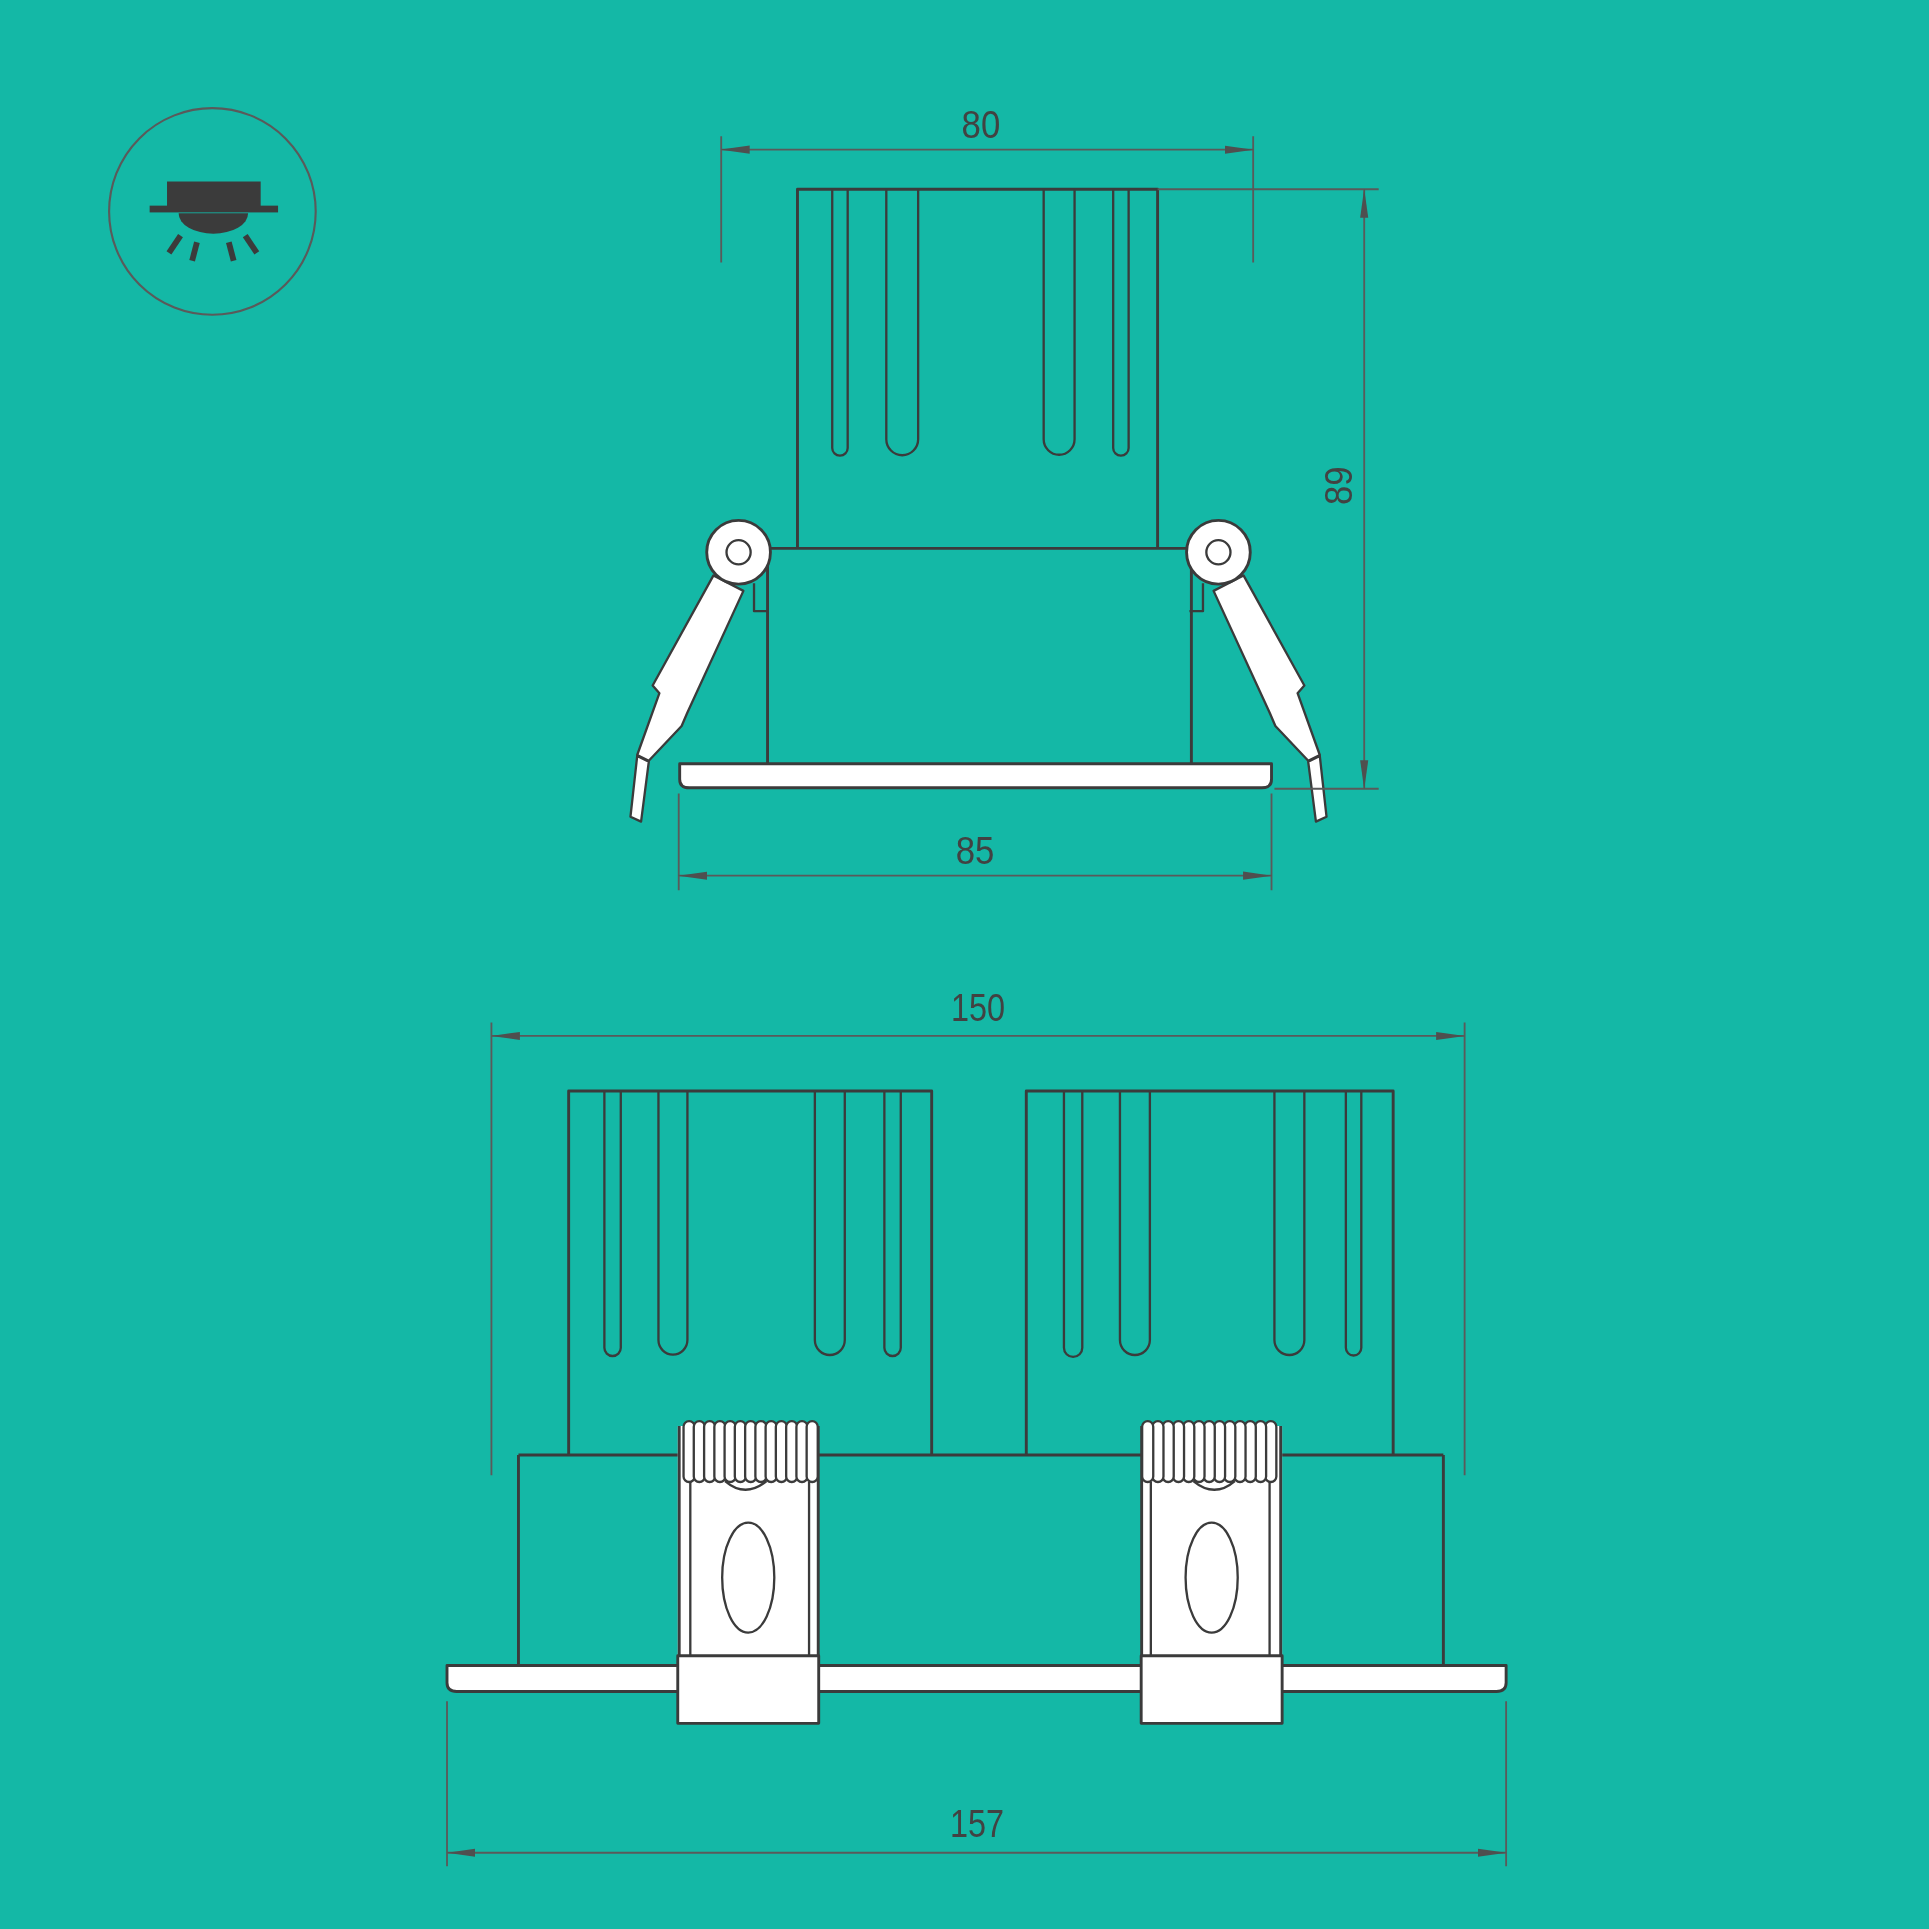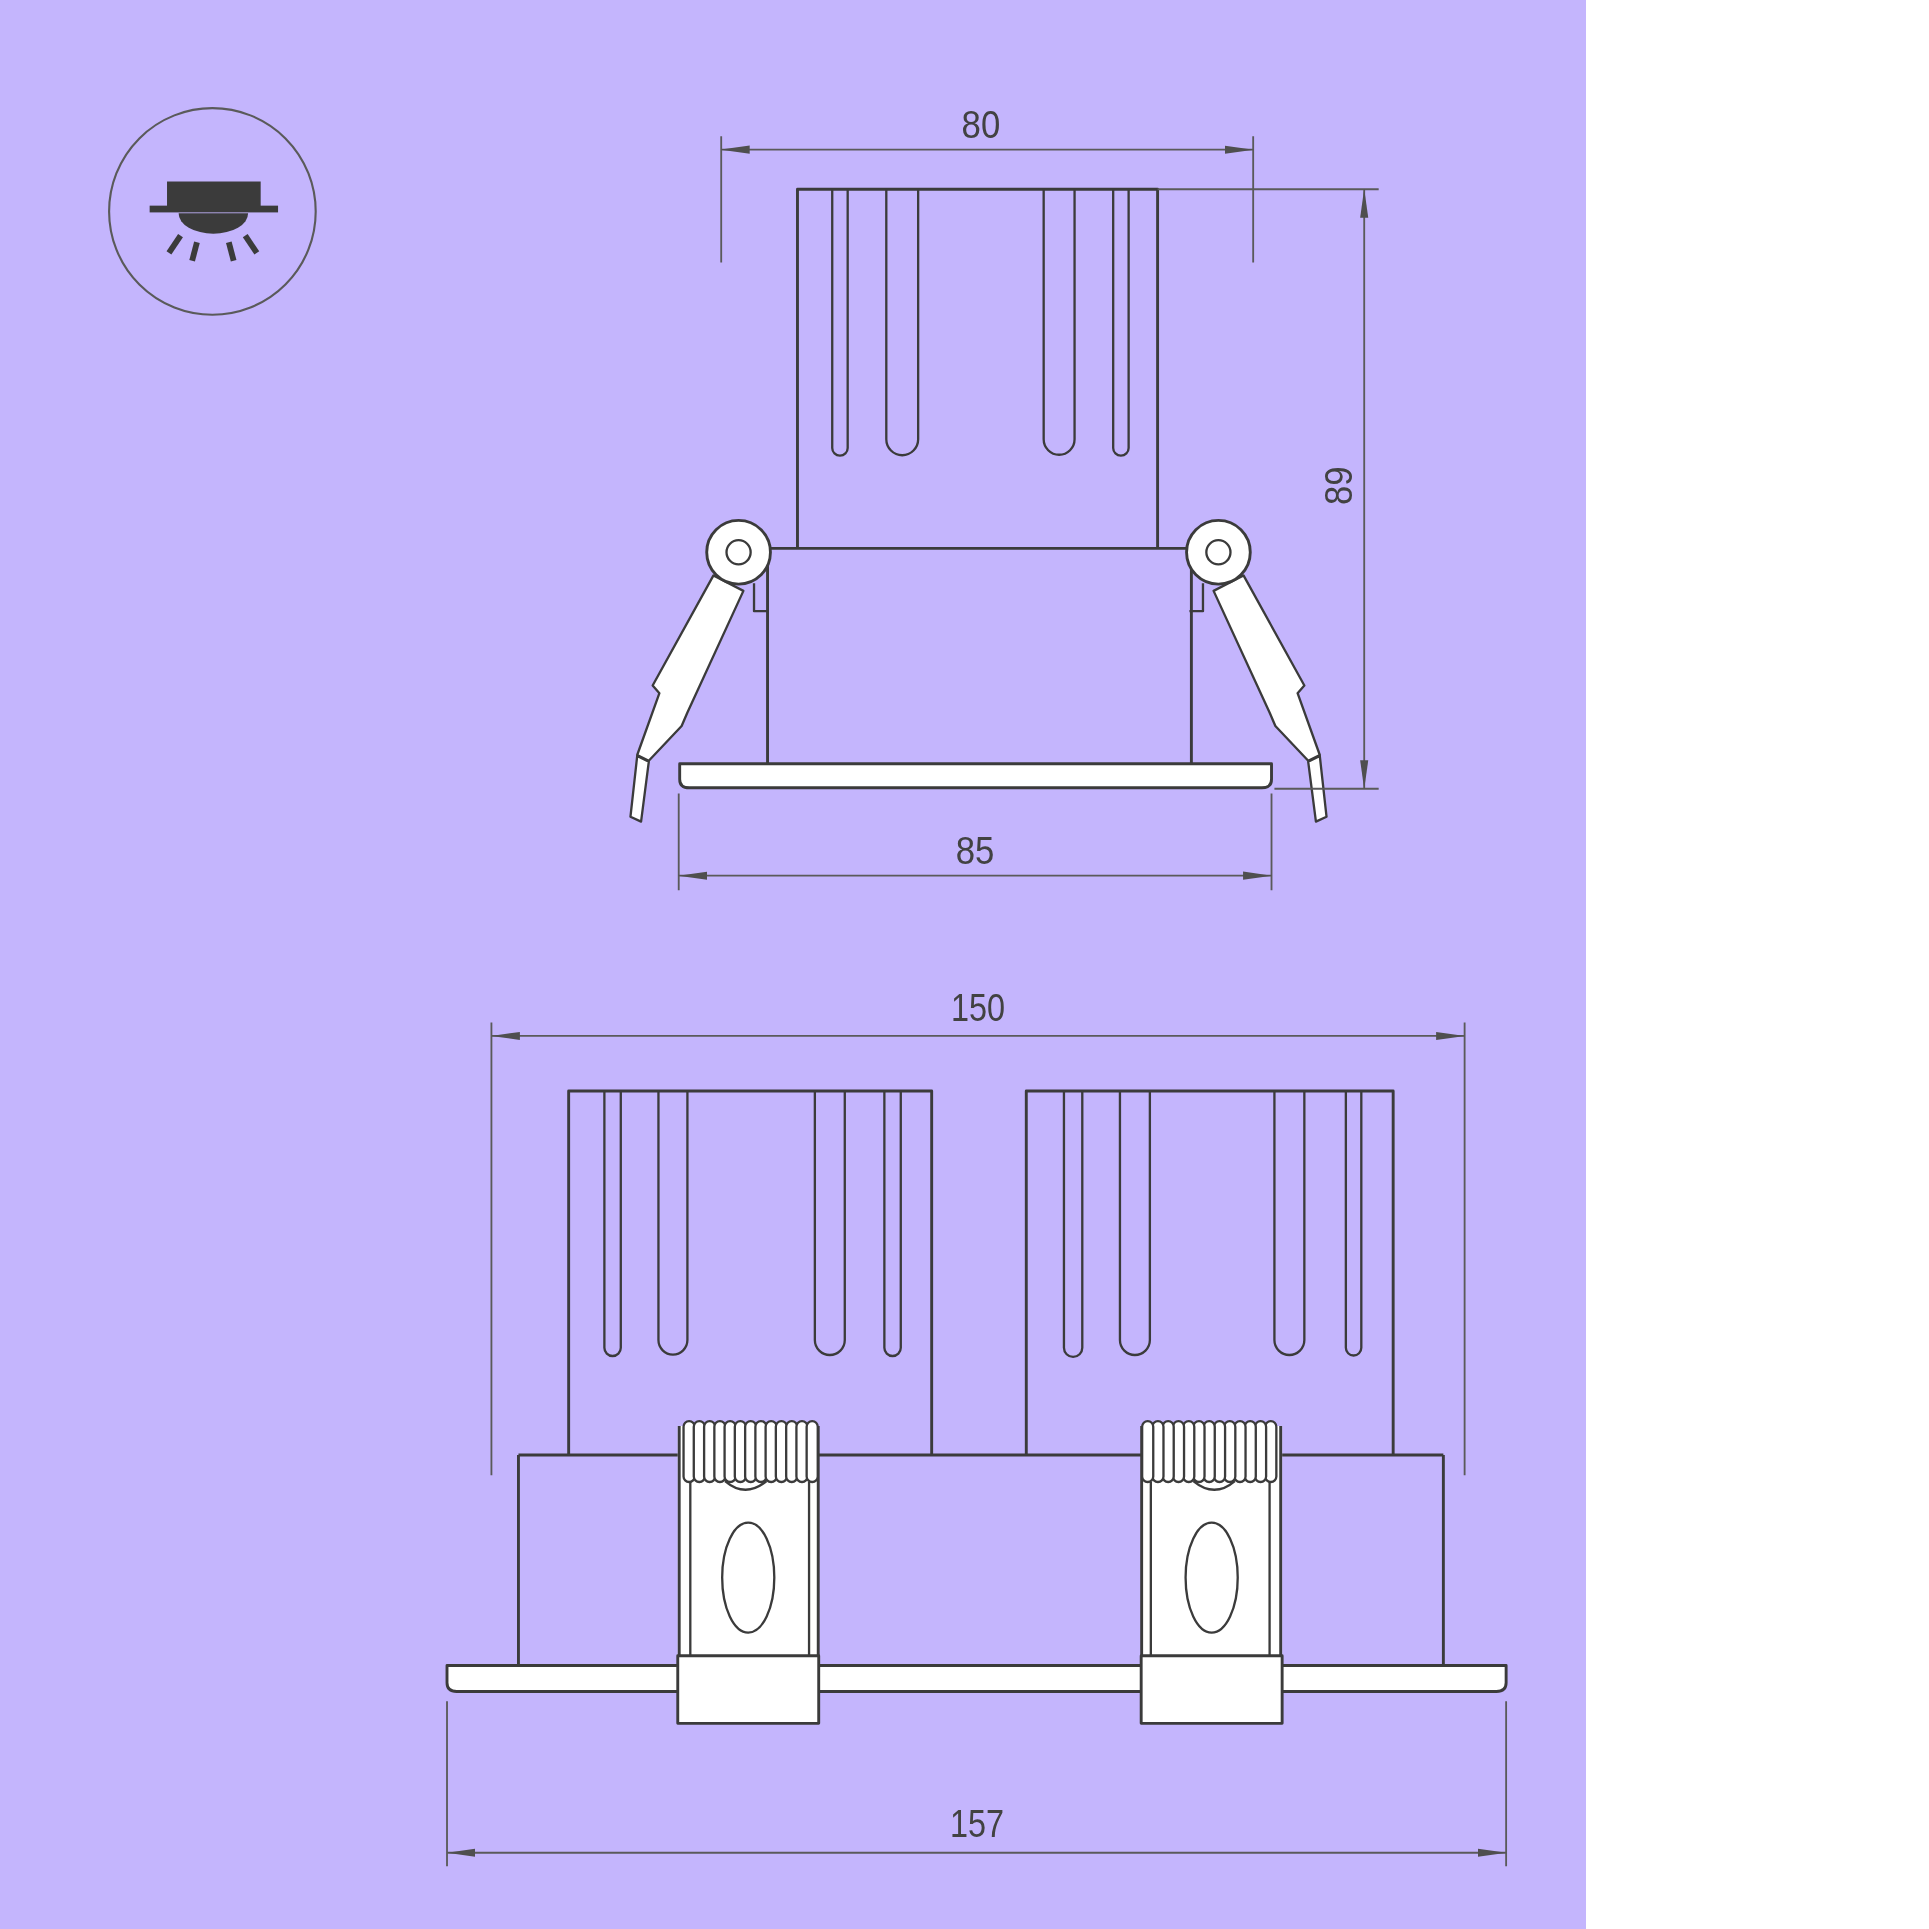--- a/index.html
+++ b/index.html
@@ -1,17 +1,17 @@
 <!DOCTYPE html>
 <html style="--line: #3b3b3b; --dim: #5a5a5a; --text: #424242; --background: #ffffff;"><head>
 <meta charset="utf-8">
 <title>Luminaire dimension drawing</title>
 <style>
   html,body{margin:0;padding:0;background:#ffffff;}
-  .canvas{position:relative;width:1586px;height:1929px;background:#c4b5fd;overflow:hidden;}
+  .canvas{position:relative;width:1929px;height:1929px;background:#14b8a6;overflow:hidden;}
   svg{display:block;}
   .ln{stroke:var(--line,#3b3b3b);stroke-width:3;fill:none;stroke-linejoin:round;stroke-linecap:butt;}
   .lnf{stroke:var(--line,#3b3b3b);stroke-width:3;fill:#ffffff;stroke-linejoin:round;}
   .thin{stroke-width:2.4;}
   .dim{stroke:var(--dim,#5a5a5a);stroke-width:1.9;fill:none;}
   .t{fill:var(--text,#424242);font-family:"Liberation Sans",sans-serif;font-size:41px;text-anchor:middle;}
   .ico{fill:var(--line,#3b3b3b);stroke:none;}
   .icoray{stroke:var(--line,#3b3b3b);stroke-width:6;fill:none;stroke-linecap:butt;}
   .icocirc{stroke:var(--dim,#5a5a5a);stroke-width:2.2;fill:none;}
 </style>

